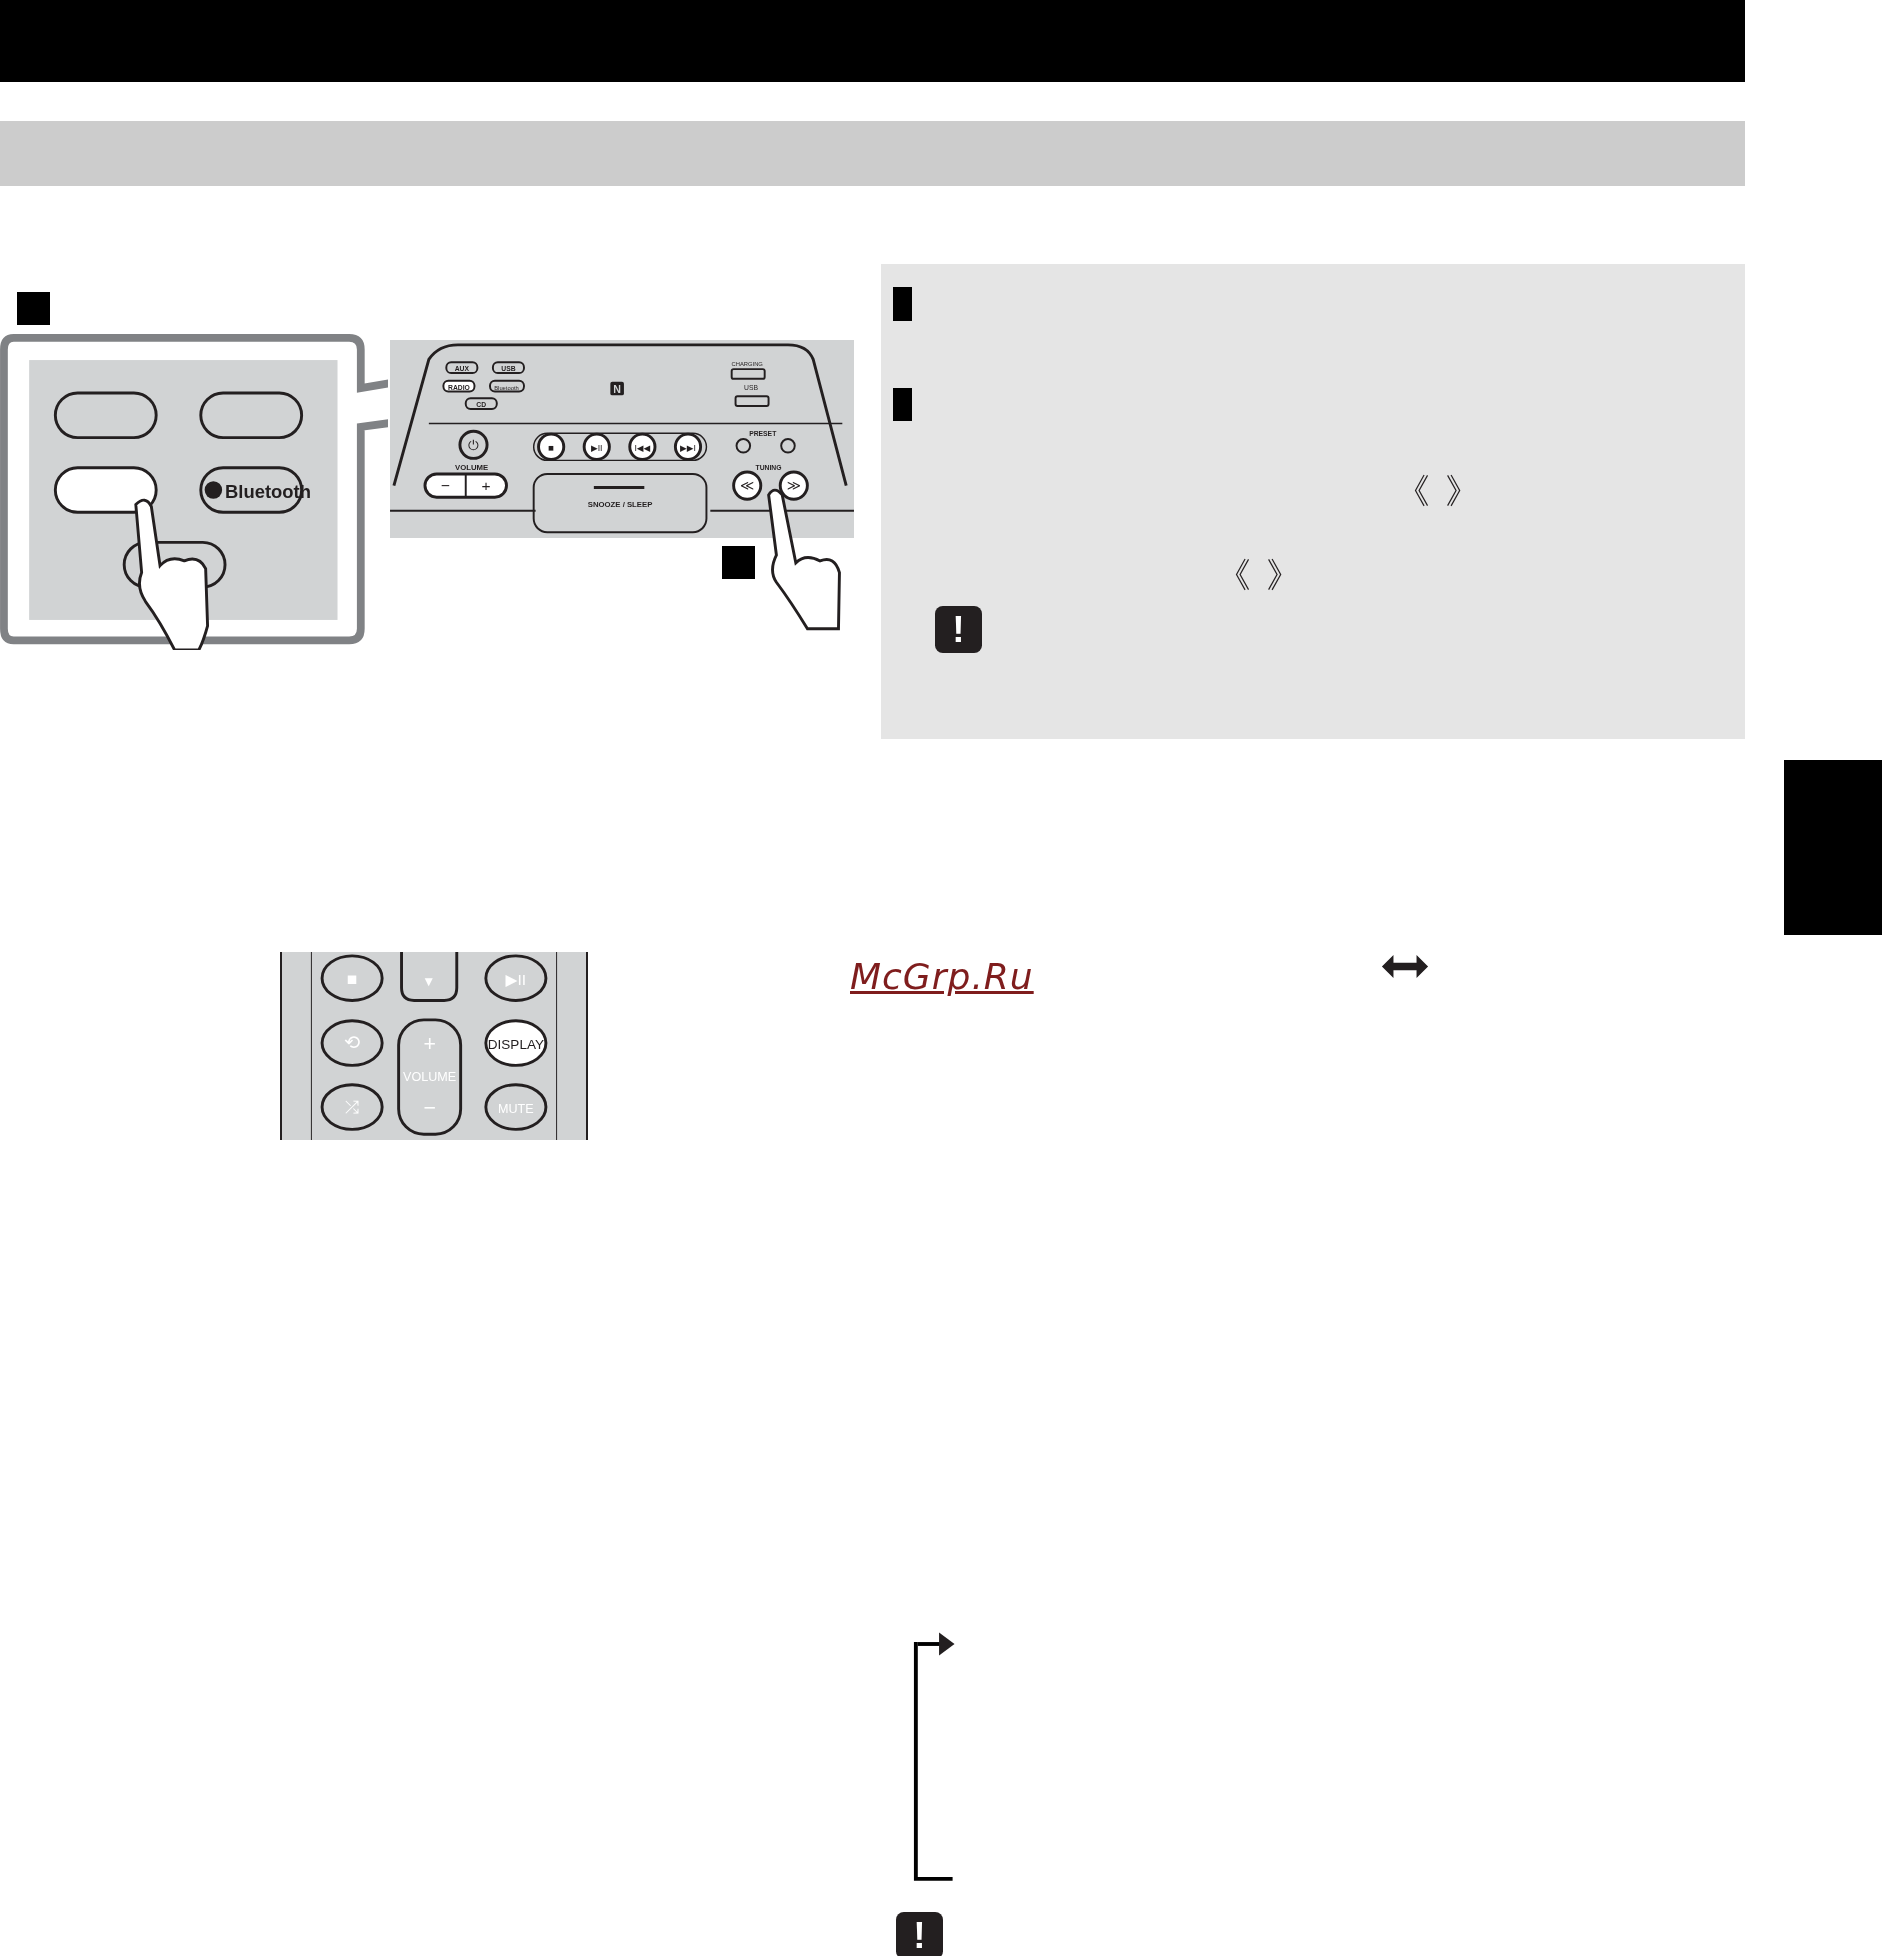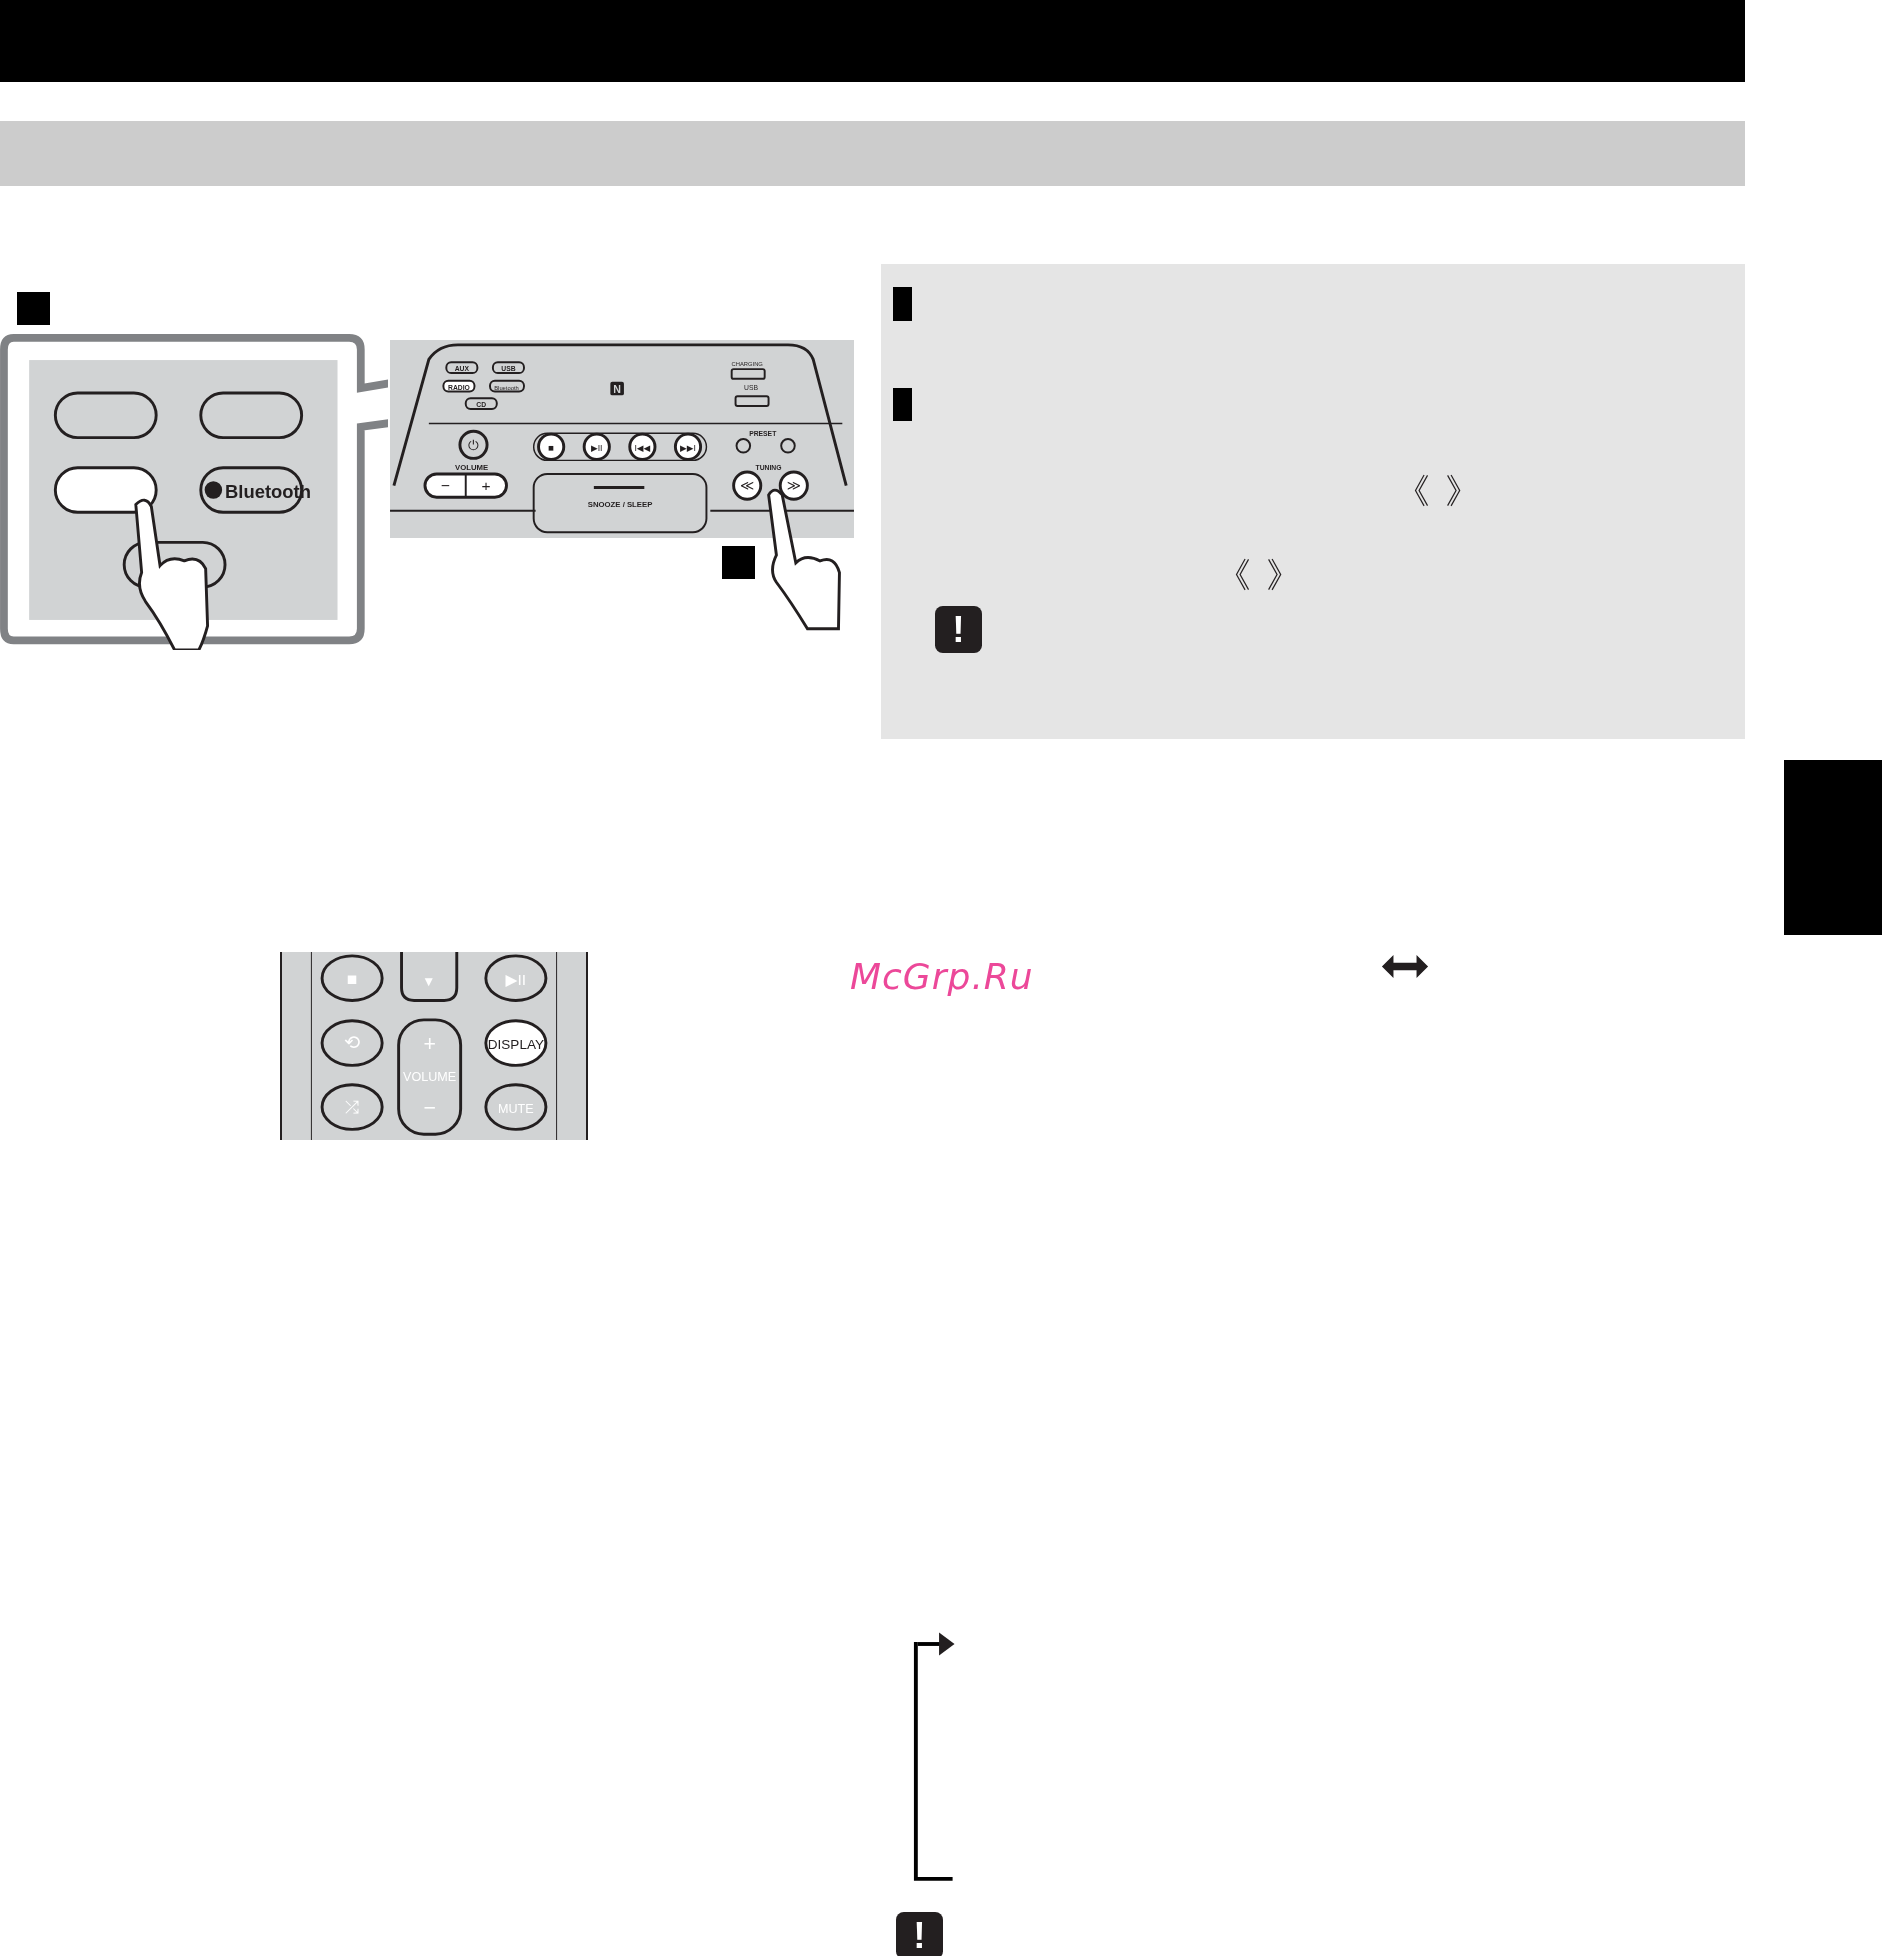--- a/index.html
+++ b/index.html
@@ -7,21 +7,21 @@
          font-family:"Liberation Sans", sans-serif; }
   .abs { position:absolute; }
   .top-bar { left:0; top:0; width:1745px; height:82px; background:#000; }
   .sub-bar { left:0; top:121px; width:1745px; height:65px; background:#cccccc; }
   .side-tab { left:1784px; top:760px; width:99px; height:175px; background:#000; }
   .step-marker { background:#000; }
   .info-panel { left:881px; top:264px; width:864px; height:475px; background:#e5e5e5; }
   .warn-icon { width:47px; height:47px; background:#231f20; border-radius:7.8px; color:#fff;
                font:bold 37px "Liberation Sans", sans-serif; text-align:center; line-height:47px; }
   .chev { font:35px "DejaVu Sans", sans-serif; color:#231f20; letter-spacing:1.9px; }
-  .watermark { color:#ec4899; font:italic 36px "DejaVu Sans", sans-serif; letter-spacing:1px; }
+  .watermark { color:#7f1d1d; font:italic 36px "DejaVu Sans", sans-serif; letter-spacing:1px;text-decoration:underline; }
   svg text { font-family:"Liberation Sans", sans-serif; }
 </style>
 </head>
 <body>
 
 <div class="abs top-bar"></div>
 <div class="abs sub-bar"></div>
 <div class="abs side-tab"></div>
 
 <div class="abs step-marker" style="left:16.5px;top:292px;width:33px;height:33px;"></div>

